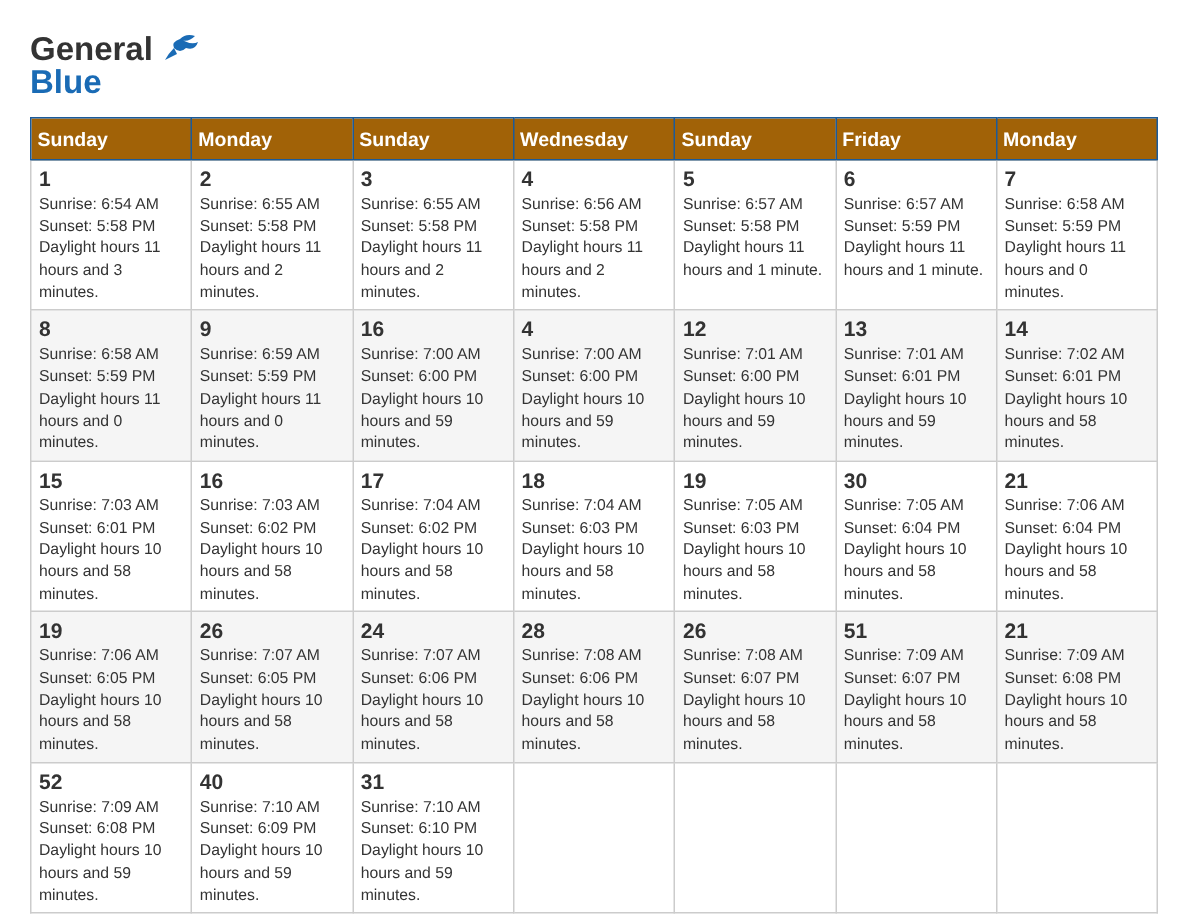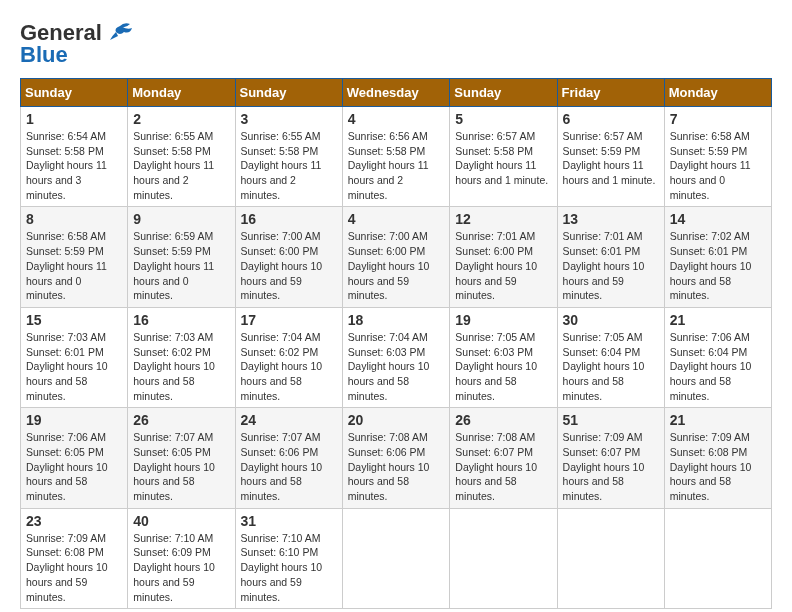--- a/index.html
+++ b/index.html
@@ -307,21 +307,21 @@
         </td>
         <td>
           <span class="day-number">24</span>
 <div class="day-info">
 Sunrise: 7:07 AM<br>
 Sunset: 6:06 PM<br>
 Daylight hours 10 hours and 58 minutes.
 </div>
         </td>
         <td>
-          <span class="day-number">20</span>
+          <span class="day-number">28</span>
 <div class="day-info">
 Sunrise: 7:08 AM<br>
 Sunset: 6:06 PM<br>
 Daylight hours 10 hours and 58 minutes.
 </div>
         </td>
         <td>
           <span class="day-number">26</span>
 <div class="day-info">
 Sunrise: 7:08 AM<br>
@@ -341,21 +341,21 @@
           <span class="day-number">21</span>
 <div class="day-info">
 Sunrise: 7:09 AM<br>
 Sunset: 6:08 PM<br>
 Daylight hours 10 hours and 58 minutes.
 </div>
         </td>
       </tr>
       <tr>
         <td>
-          <span class="day-number">23</span>
+          <span class="day-number">52</span>
 <div class="day-info">
 Sunrise: 7:09 AM<br>
 Sunset: 6:08 PM<br>
 Daylight hours 10 hours and 59 minutes.
 </div>
         </td>
         <td>
           <span class="day-number">40</span>
 <div class="day-info">
 Sunrise: 7:10 AM<br>

